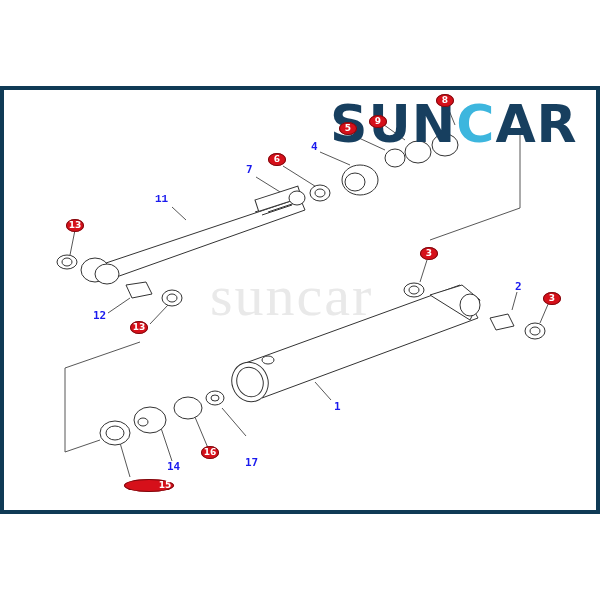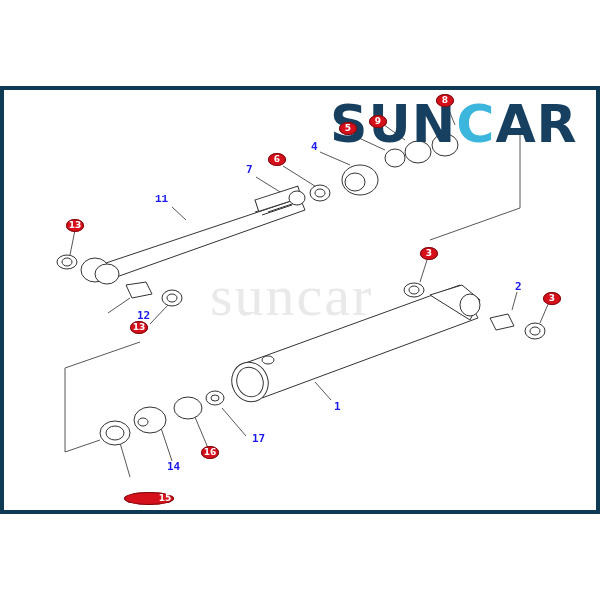--- a/index.html
+++ b/index.html
@@ -119,26 +119,26 @@
   </g>
 </svg>
 
 <div class="logo"><span>SUN</span><span class="c">C</span><span>AR</span></div>
 
 <div class="blue-label" style="left:334px;top:400px;">1</div>
 <div class="blue-label" style="left:515px;top:280px;">2</div>
 <div class="blue-label" style="left:311px;top:140px;">4</div>
 <div class="blue-label" style="left:246px;top:163px;">7</div>
 <div class="blue-label" style="left:155px;top:193px;font-family:Liberation Mono, monospace;">11</div>
-<div class="blue-label" style="left:93px;top:309px;margin-left:44px;">12</div>
+<div class="blue-label" style="left:93px;top:309px;">12</div>
 <div class="blue-label" style="left:167px;top:460px;text-align:right;">14</div>
-<div class="blue-label" style="left:245px;top:432px;margin-left:7px;">17</div>
+<div class="blue-label" style="left:245px;top:456px;">17</div>
 
 <div class="red-label" style="left:420px;top:247px;">3</div>
 <div class="red-label" style="left:543px;top:292px;">3</div>
 <div class="red-label" style="left:339px;top:122px;">5</div>
 <div class="red-label" style="left:268px;top:153px;">6</div>
 <div class="red-label" style="left:436px;top:94px;">8</div>
 <div class="red-label" style="left:369px;top:115px;">9</div>
 <div class="red-label" style="left:66px;top:219px;">13</div>
 <div class="red-label" style="left:130px;top:321px;">13</div>
-<div class="red-label" style="left:124px;top:492px;padding-left:32px;">15</div>
+<div class="red-label" style="left:124px;top:479px;padding-left:32px;">15</div>
 <div class="red-label" style="left:201px;top:446px;">16</div>
 
 </body></html>

